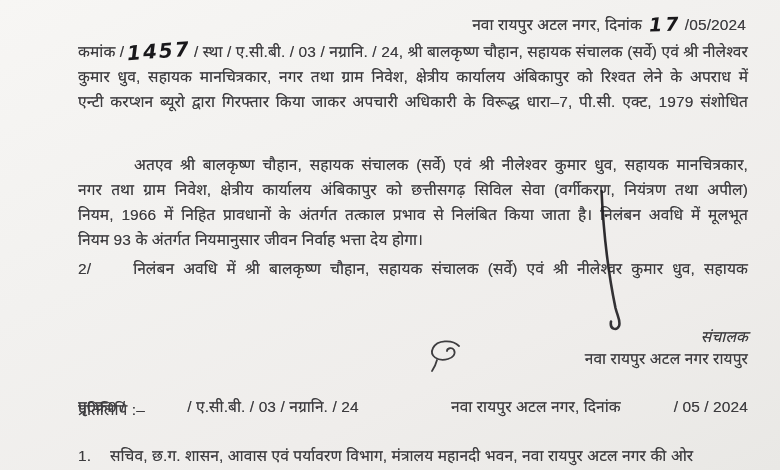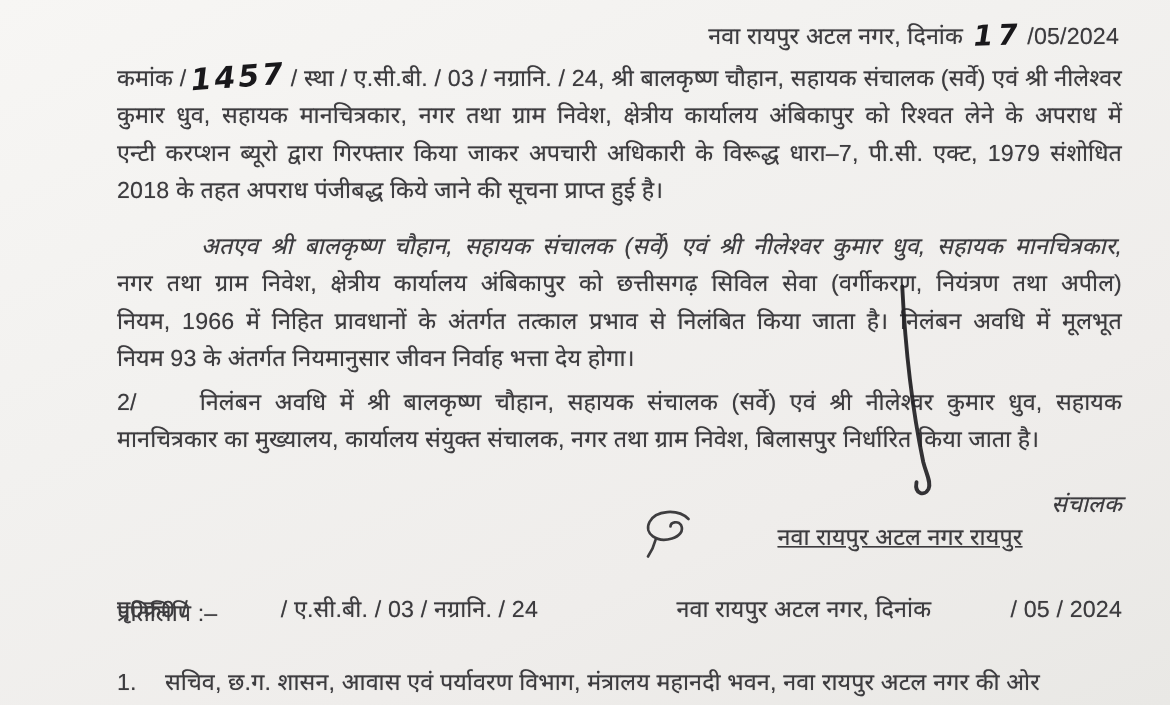--- a/index.html
+++ b/index.html
@@ -36,21 +36,21 @@
     padding:0 3px;
   }
   .hand-day{
     font-size:19px;
     letter-spacing:3px;
     transform:rotate(-2deg) translateY(1px);
   }
   .dateline{top:11px;right:34px;text-align:right;}
   .para1{top:38px;}
   .para2{top:152px;}
-  .para2 .indent{ text-indent:56px;font-style:italic; }
+  .para2 .indent{ text-indent:56px; }
   .para3{top:256px;}
   .p3num{display:inline-block;margin-right:42px;}
   .signature{top:326px;left:452px;width:296px;text-align:center;line-height:22px;}
   .footer-row{top:394px;display:flex;width:670px;align-items:flex-end;}
   .spacer60{display:inline-block;width:62px;}
   .spacer44{display:inline-block;width:44px;}
   .footer-right{margin-left:auto;}
   .copyline{top:397px;}
   .item1{top:443px;display:flex;}
   .item1 .num{width:32px;flex:0 0 32px;}
@@ -63,38 +63,36 @@
 
   <div class="abs txt dateline">
     <span>नवा रायपुर अटल नगर, दिनांक</span>
     <span class="hand hand-day">17</span><span>/05/2024</span>
   </div>
 
   <div class="abs txt doc-col para1">
     <span class="jline"><span>कमांक /</span><span class="hand">1457</span><span>/ स्था / ए.सी.बी. / 03 / नग्रानि. / 24, श्री बालकृष्ण चौहान, सहायक संचालक (सर्वे) एवं श्री नीलेश्वर</span></span>
     <span class="jline">कुमार धुव, सहायक मानचित्रकार, नगर तथा ग्राम निवेश, क्षेत्रीय कार्यालय अंबिकापुर को रिश्वत लेने के अपराध में</span>
     <span class="jline">एन्टी करप्शन ब्यूरो द्वारा गिरफ्तार किया जाकर अपचारी अधिकारी के विरूद्ध धारा–7, पी.सी. एक्ट, 1979 संशोधित</span>
-    <span class="lline">2018 के तहत अपराध पंजीबद्ध किये जाने की सूचना प्राप्त हुई है।</span>
   </div>
 
   <div class="abs txt doc-col para2">
     <span class="jline indent">अतएव श्री बालकृष्ण चौहान, सहायक संचालक (सर्वे) एवं श्री नीलेश्वर कुमार धुव, सहायक मानचित्रकार,</span>
     <span class="jline">नगर तथा ग्राम निवेश, क्षेत्रीय कार्यालय अंबिकापुर को छत्तीसगढ़ सिविल सेवा (वर्गीकरण, नियंत्रण तथा अपील)</span>
     <span class="jline">नियम, 1966 में निहित प्रावधानों के अंतर्गत तत्काल प्रभाव से निलंबित किया जाता है। निलंबन अवधि में मूलभूत</span>
     <span class="lline">नियम 93 के अंतर्गत नियमानुसार जीवन निर्वाह भत्ता देय होगा।</span>
   </div>
 
   <div class="abs txt doc-col para3">
     <span class="jline"><span class="p3num">2/</span><span>निलंबन अवधि में श्री बालकृष्ण चौहान, सहायक संचालक (सर्वे) एवं श्री नीलेश्वर कुमार धुव, सहायक</span></span>
-    <span class="lline">मानचित्रकार का मुख्यालय, कार्यालय संयुक्त संचालक, नगर तथा ग्राम निवेश, बिलासपुर निर्धारित किया जाता है।</span>
   </div>
 
   <div class="abs txt signature">
     <span class="lline" style="text-align:right;font-style:italic;">संचालक</span>
-    <span class="lline" style="text-align:center;text-decoration:underline;">नवा रायपुर अटल नगर रायपुर</span>
+    <span class="lline" style="text-align:right;">नवा रायपुर अटल नगर रायपुर</span>
   </div>
 
   <div class="abs txt doc-col footer-row">
     <span>पृ0क्र0 /</span>
     <span class="spacer60"></span>
     <span>/ ए.सी.बी. / 03 / नग्रानि. / 24</span>
     <span class="footer-right">
       <span>नवा रायपुर अटल नगर, दिनांक</span>
       <span class="spacer44"></span>
       <span>/ 05 / 2024</span>

